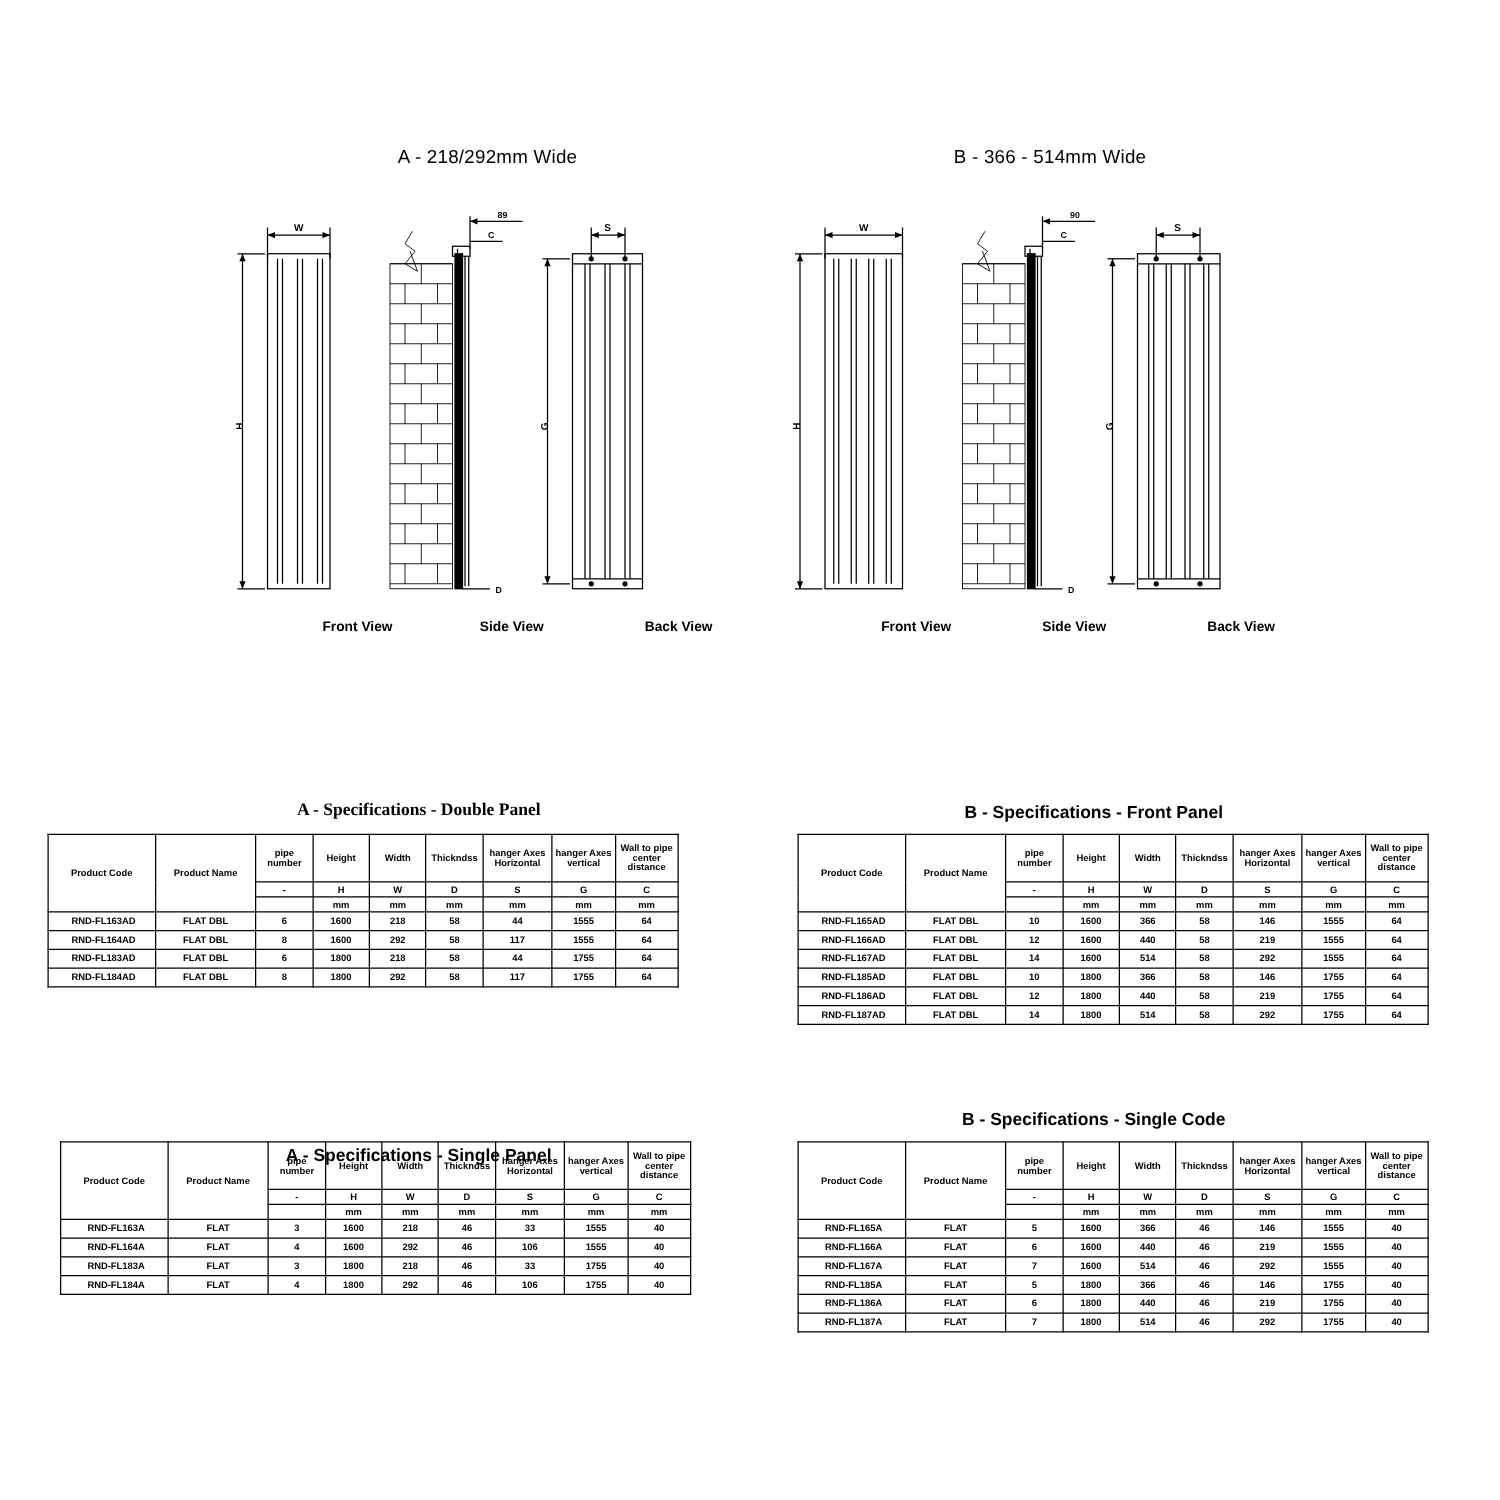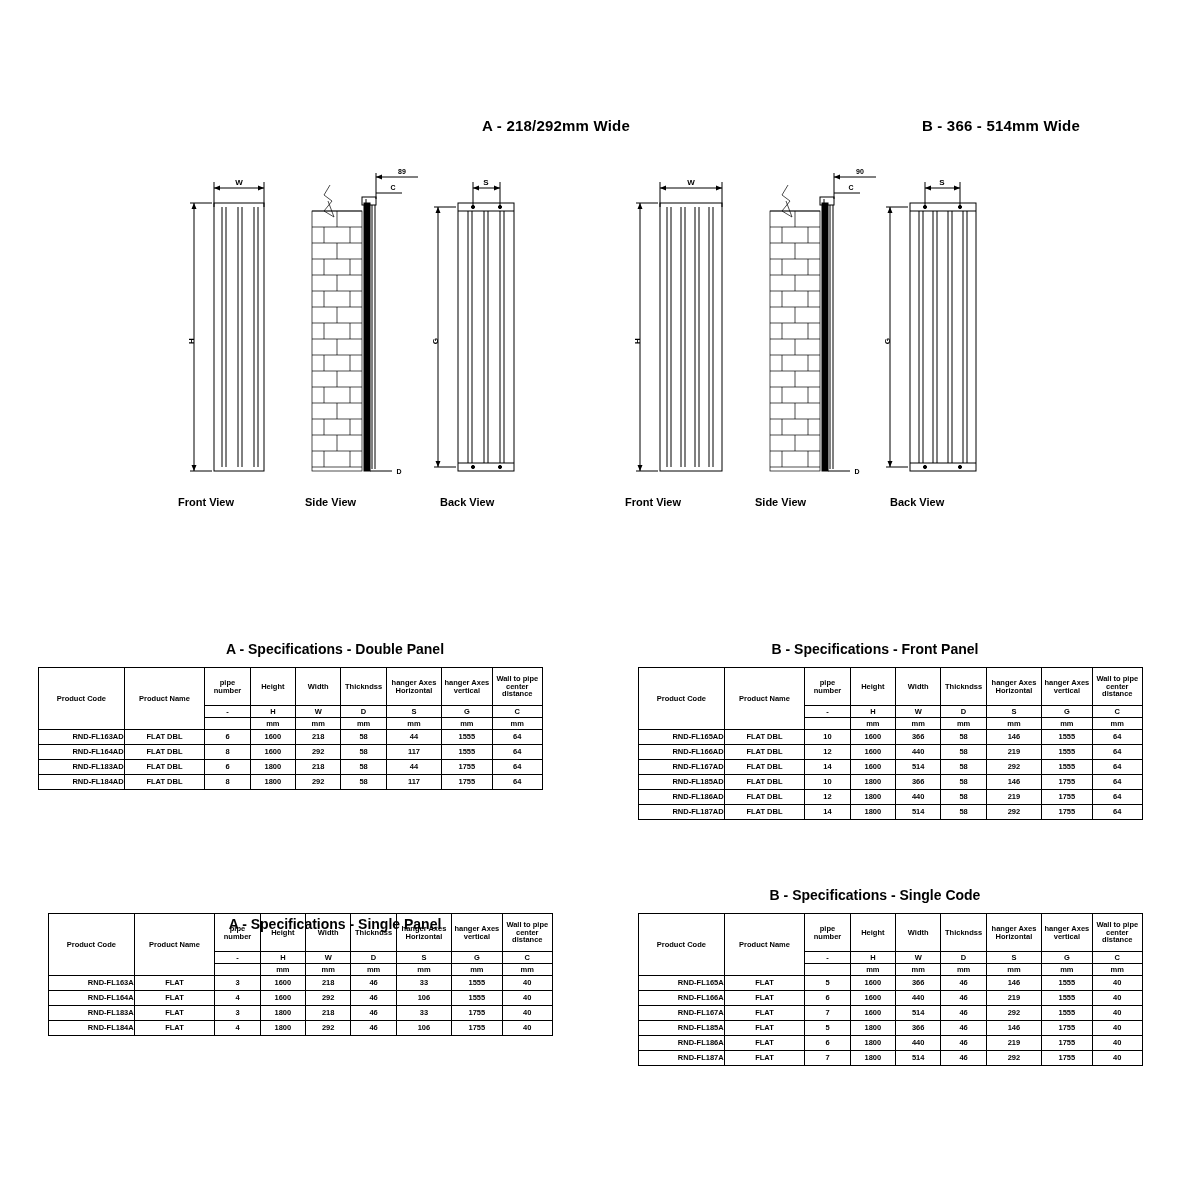--- a/index.html
+++ b/index.html
@@ -11,33 +11,33 @@
     width: 1200px;
     height: 1200px;
     position: relative;
     font-family: "Liberation Sans", sans-serif;
     color: #000;
     overflow: hidden;
   }
   .panel-title {
     position: absolute;
     font-size: 15px;
-    font-weight: bold;
+    font-weight: normal;
     letter-spacing: 0.2px;
-    text-align: right;
+    text-align: center;
     white-space: nowrap;
   }
   .diagram {
     position: absolute;
   }
   .view-label {
     position: absolute;
     font-size: 11px;
     font-weight: bold;
-    text-align: left;
+    text-align: right;
     white-space: nowrap;
   }
   .table-title {
     position: absolute;
     font-size: 14px;
     font-weight: bold;
     white-space: nowrap;
     text-align: center;
   }
   table.spec {
@@ -51,21 +51,21 @@
     text-align: center;
     padding: 0;
     font-weight: bold;
     line-height: 1.05;
   }
   table.spec th {
     font-weight: bold;
     font-size: 7.5px;
   }
   table.spec td.code {
-    text-align: right;
+    text-align: center;
     padding-left: 3px;
   }
   table.spec .hdr-main {
     height: 38px;
   }
   table.spec .hdr-sym {
     height: 12px;
   }
   table.spec .hdr-unit {
     height: 12px;
@@ -323,21 +323,21 @@
     <line x1="256" y1="312" x2="278" y2="312"></line>
     <text x="260" y="186" font-size="8" text-anchor="middle" transform="rotate(-90 260 186)" stroke="none" fill="#000">G</text>
   </g>
 </svg>
 </div>
 
 <div class="view-label" style="left:625px; top:496px; width:136px;">Front View</div>
 <div class="view-label" style="left:755px; top:496px; width:130px;">Side View</div>
 <div class="view-label" style="left:890px; top:496px; width:130px;">Back View</div>
 
-<div class="table-title" style="left:100px; top:641px; width:470px;">A - Specifications - Double Panel</div>
+<div class="table-title" style="left:100px; top:641px; width:470px;font-family:Liberation Serif, serif;">A - Specifications - Double Panel</div>
 <div class="table-title" style="left:640px; top:641px; width:470px;">B - Specifications - Front Panel</div>
 <div class="table-title" style="left:100px; top:916px; width:470px;">A - Specifications - Single Panel</div>
 <div class="table-title" style="left:640px; top:887px; width:470px;">B - Specifications - Single Code</div>
 
 <table class="spec" id="tbl-a-double" style="left:38px; top:667px; width:505px;">
     <thead>
       <tr class="hdr-main">
         <th rowspan="3" class="tbl-name" style="width: 17%;">Product Code</th>
         <th rowspan="3" class="tbl-name" style="width: 16%;">Product Name</th>
         <th style="width: 9%;">pipe number</th>

